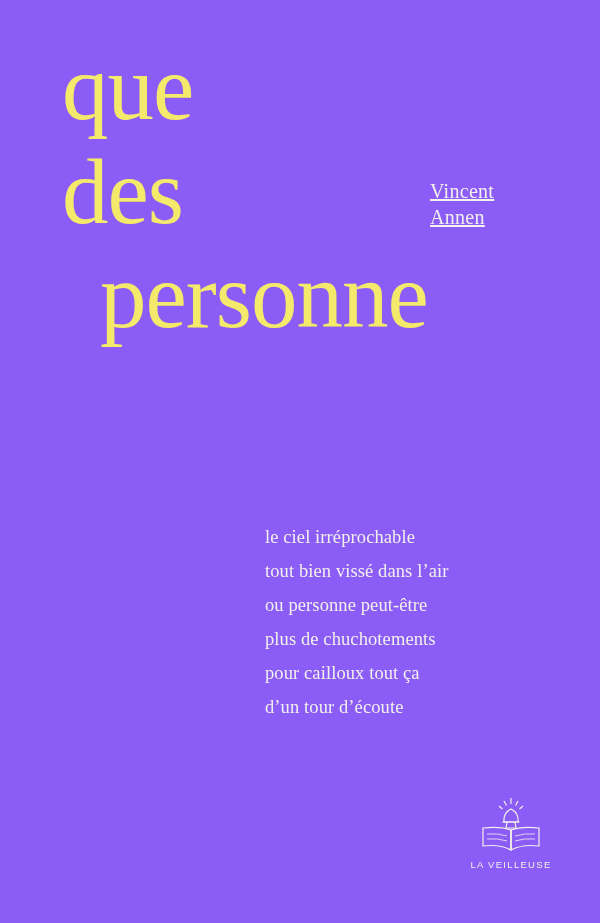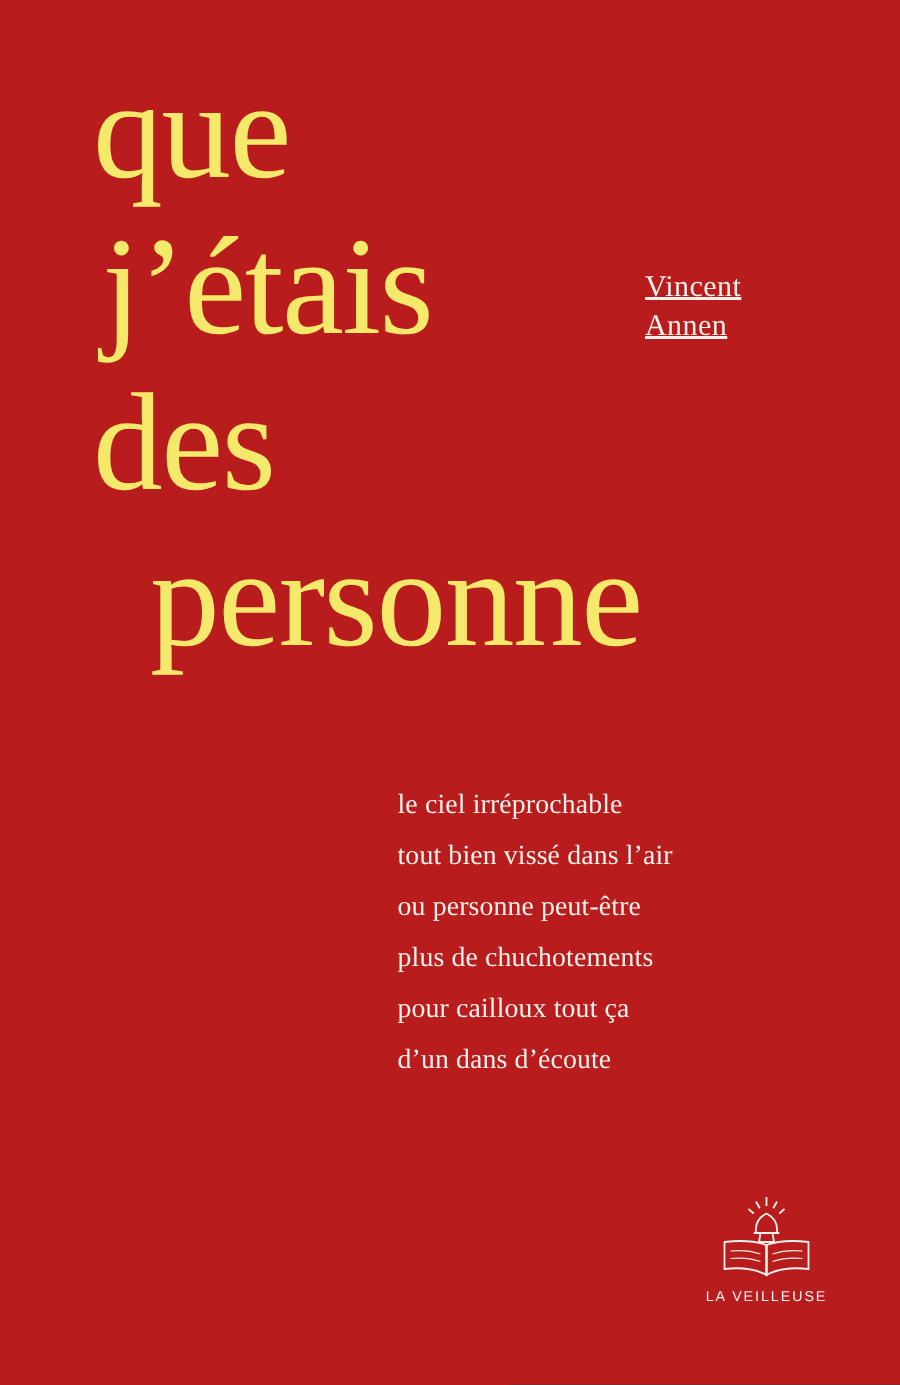--- a/index.html
+++ b/index.html
@@ -10,21 +10,21 @@
   body {
     width: 600px;
     height: 923px;
     overflow: hidden;
     font-family: "Liberation Serif", serif;
   }
   #cover {
     position: relative;
     width: 600px;
     height: 923px;
-    background: #b91c1c;
+    background: #8b5cf6;
     overflow: hidden;
   }
 
   
   .title-block {
     position: absolute;
     left: 58px;
     top: 36px;
     width: 420px;
   }
@@ -87,37 +87,36 @@
     letter-spacing: 1.3px;
   }
 </style>
 </head>
 <body>
 
 <div id="cover">
 
   <div class="title-block">
     <div class="title-line l1">que</div>
-    <div class="title-line l2">j’étais</div>
     <div class="title-line l3">des</div>
     <div class="title-line l4">personne</div>
   </div>
 
   <div class="author-block">
     <div>Vincent</div>
     <div>Annen</div>
   </div>
 
   <div class="excerpt-block">
     <div class="excerpt-line">le ciel irréprochable</div>
     <div class="excerpt-line">tout bien vissé dans l’air</div>
     <div class="excerpt-line">ou personne peut-être</div>
     <div class="excerpt-line">plus de chuchotements</div>
     <div class="excerpt-line">pour cailloux tout ça</div>
-    <div class="excerpt-line">d’un dans d’écoute</div>
+    <div class="excerpt-line">d’un tour d’écoute</div>
   </div>
 
   <div class="publisher">
     <span>
       <svg width="74" height="62" viewBox="0 0 74 62" fill="none" stroke="#f2f1ec" stroke-width="1.2">
 
         <path d="M37 3 L37 9 M30 6 L32.5 10.5 M44 6 L41.5 10.5 M25 11 L28.5 14 M49 11 L45.5 14"></path>
 
         <path d="M30 27 q-1 -9 7 -13 q8 4 7 13 z"></path>
         <path d="M28.5 27 h17"></path>

